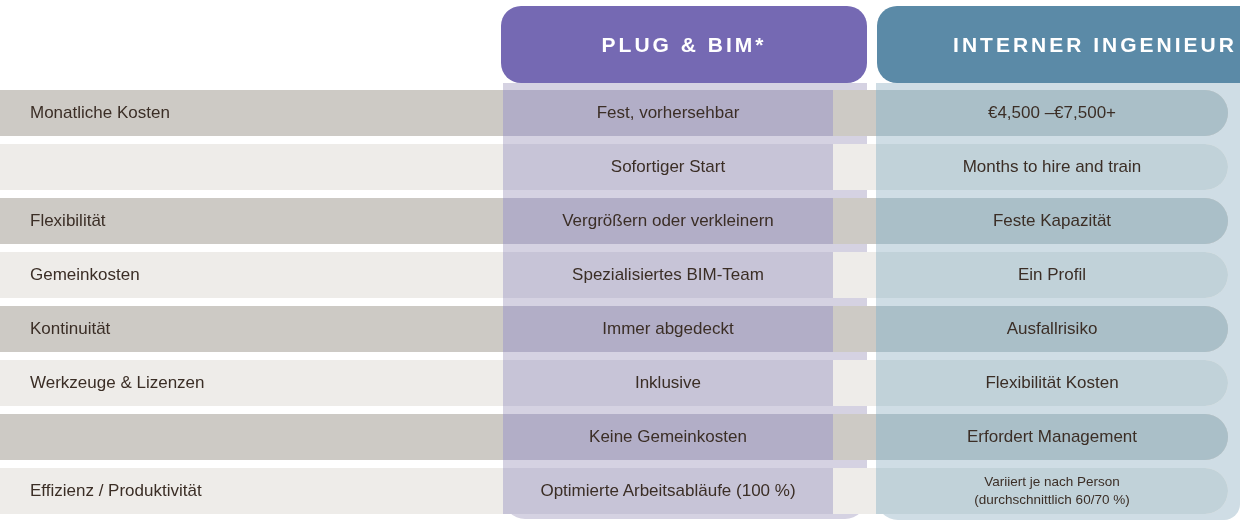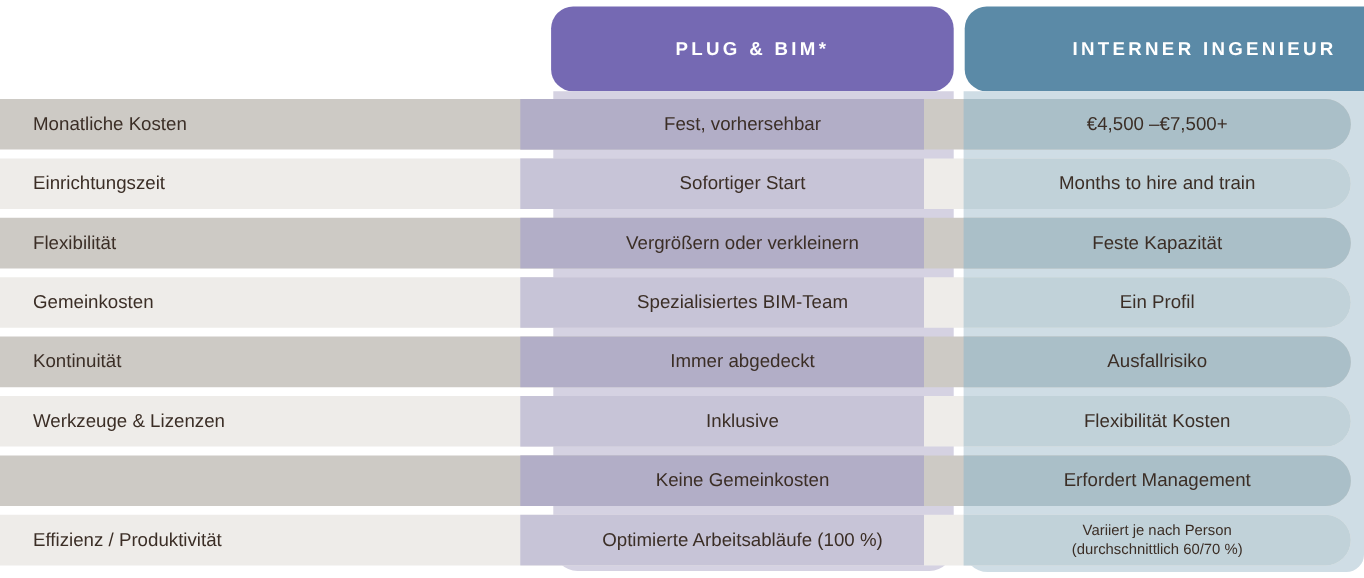--- a/index.html
+++ b/index.html
@@ -8,21 +8,21 @@
     width:1240px;height:525px;
     background:#ffffff;
     font-family:"Liberation Sans", sans-serif;
     overflow:hidden;
   }
   
   .pill{
     position:absolute;top:6px;height:77px;
     border-radius:20px;
     display:flex;align-items:center;justify-content:center;
-    color:#ffffff;font-weight:bold;font-size:17px;letter-spacing:3px;
+    color:#ffffff;font-weight:bold;font-size:21px;letter-spacing:3px;
     white-space:nowrap;
   }
   .pill-plug{left:501px;width:366px;}
   .pill-intern{left:877px;width:436px;}
   
   .panel{position:absolute;top:83px;}
   .panel-plug{left:503px;width:364px;height:436px;background:#d5d2e2;border-radius:0 0 22px 22px;}
   .panel-intern{left:876px;width:364px;height:437px;background:#cfdde5;border-radius:0 0 16px 22px;}
   
   .row{
@@ -34,21 +34,21 @@
   .row-label{
     position:absolute;left:30px;top:0;height:100%;
     display:flex;align-items:center;
     font-size:17px;color:#3b2e26;
   }
   .seg{
     position:absolute;top:0;height:100%;
     display:flex;align-items:center;justify-content:center;
     text-align:center;font-size:17px;color:#3b2e26;
   }
-  .seg-plug{left:473px;width:330px;padding-left:37px;}
+  .seg-plug{left:503px;width:330px;}
   .seg-intern{left:876px;width:352px;border-radius:0 23px 23px 0;}
   .row.odd  .seg-plug{background:#b2aec7;}
   .row.even .seg-plug{background:#c7c4d7;}
   .row.odd  .seg-intern{background:#aabfc8;}
   .row.even .seg-intern{background:#c1d2d9;}
   .r0{top:90px;} .r1{top:144px;} .r2{top:198px;} .r3{top:252px;}
   .r4{top:306px;} .r5{top:360px;} .r6{top:414px;} .r7{top:468px;}
   .seg-small{font-size:13.5px;line-height:1.3;white-space:pre-line;}
 </style>
 </head>
@@ -62,21 +62,20 @@
   <div class="panel panel-plug"></div>
   <div class="panel panel-intern"></div>
 
   <div class="row r0 odd">
     <div class="row-label">Monatliche Kosten</div>
     <div class="seg seg-plug">Fest, vorhersehbar</div>
     <div class="seg seg-intern">€4,500 –€7,500+</div>
   </div>
 
   <div class="row r1 even">
-    <div class="row-label">Einrichtungszeit</div>
     <div class="seg seg-plug">Sofortiger Start</div>
     <div class="seg seg-intern">Months to hire and train</div>
   </div>
 
   <div class="row r2 odd">
     <div class="row-label">Flexibilität</div>
     <div class="seg seg-plug">Vergrößern oder verkleinern</div>
     <div class="seg seg-intern">Feste Kapazität</div>
   </div>
 

